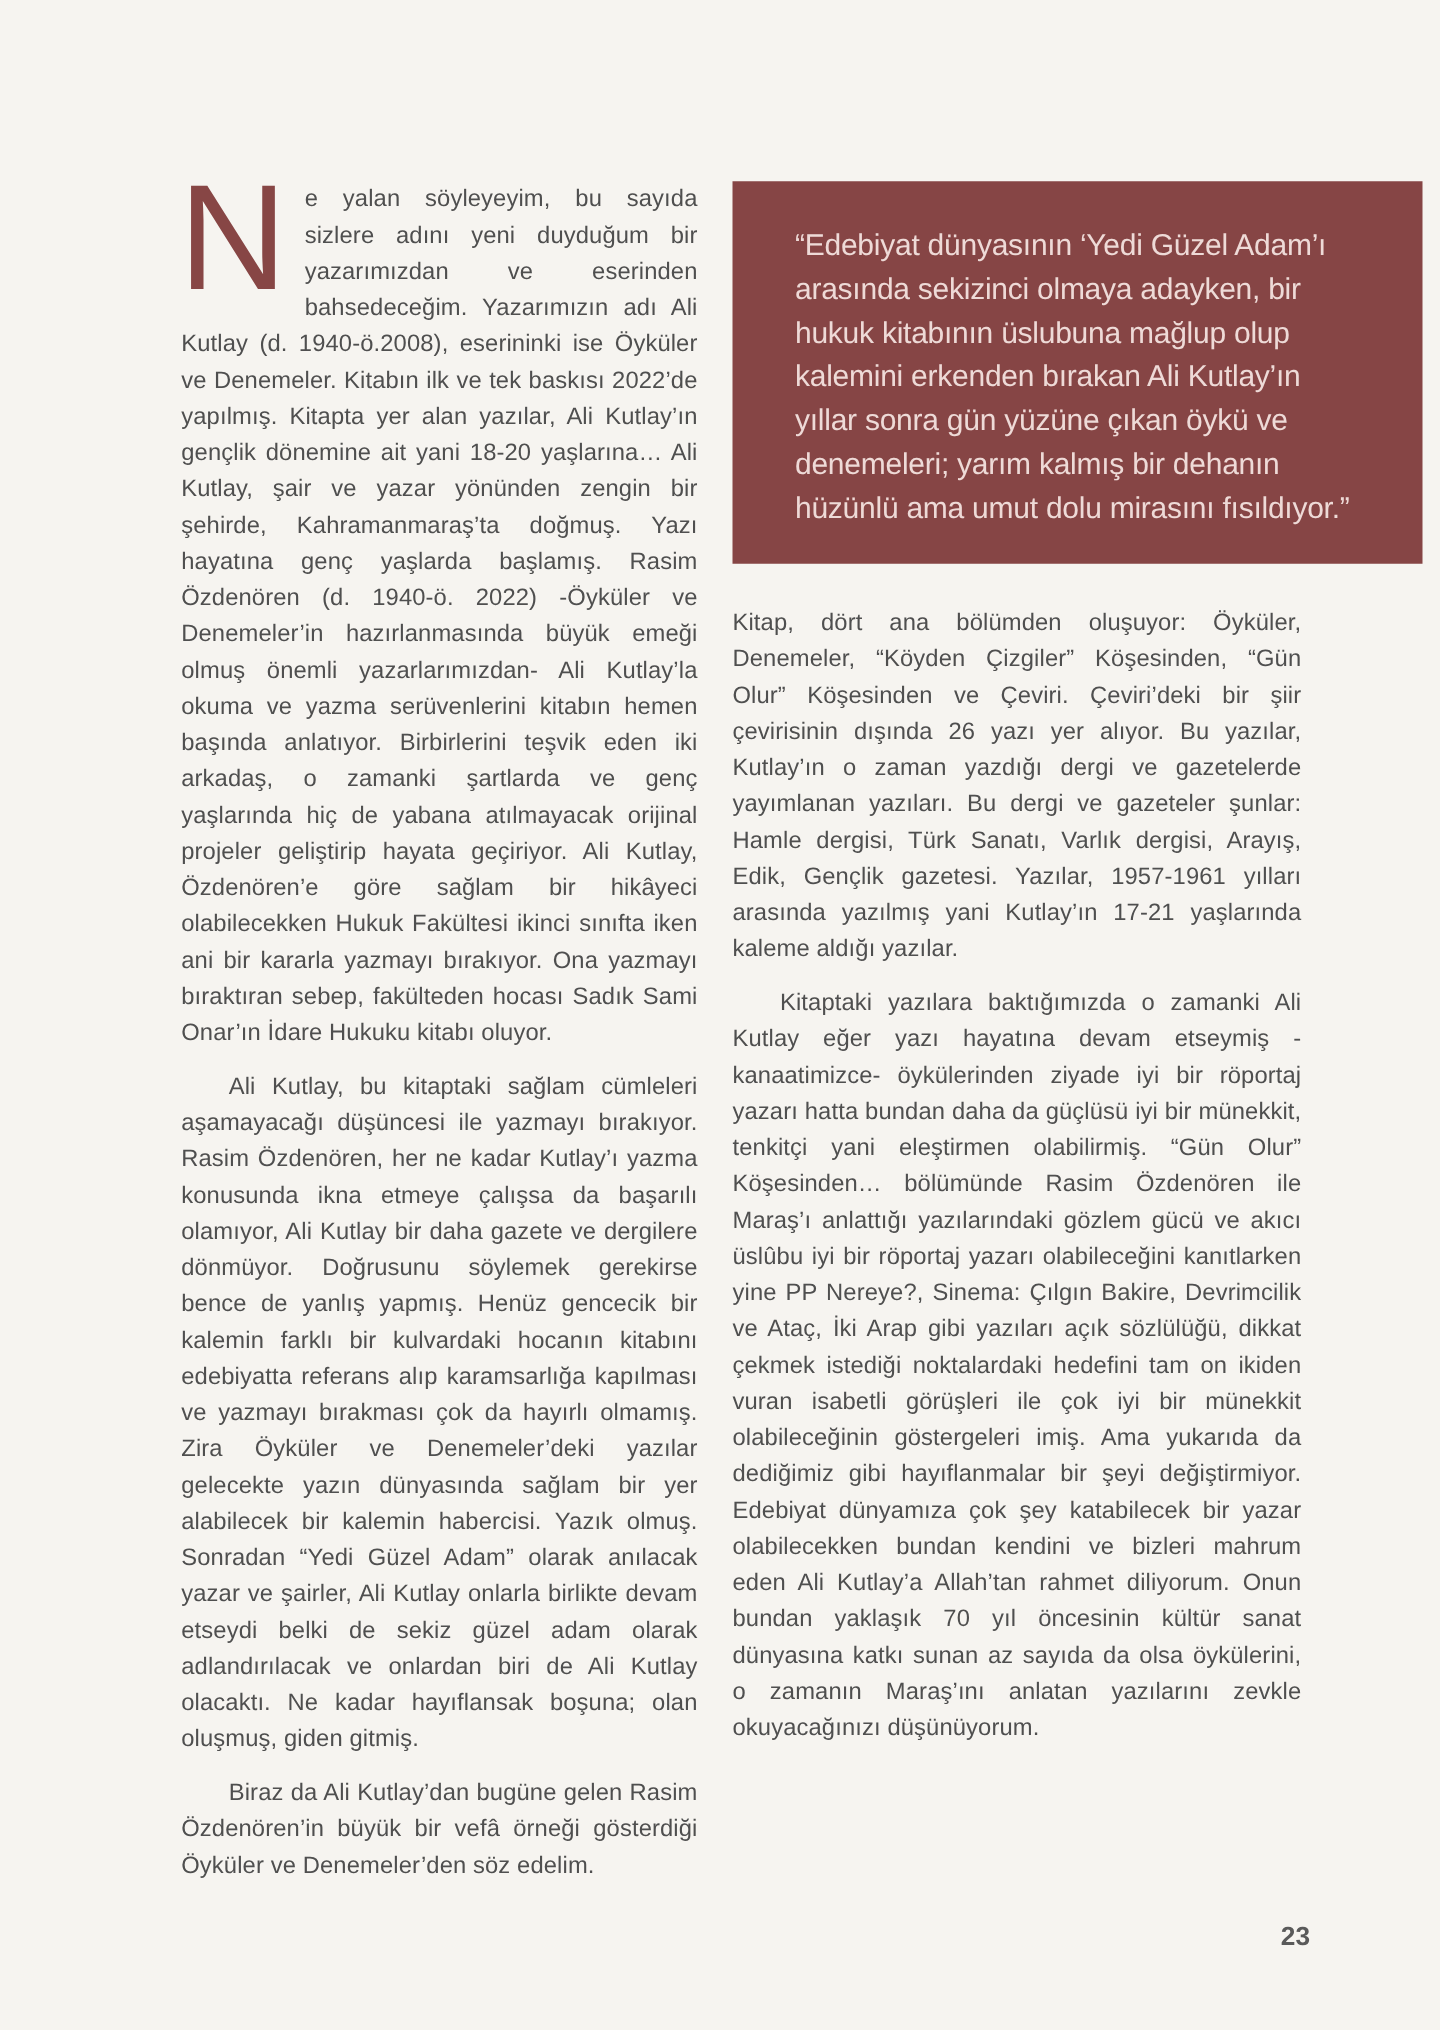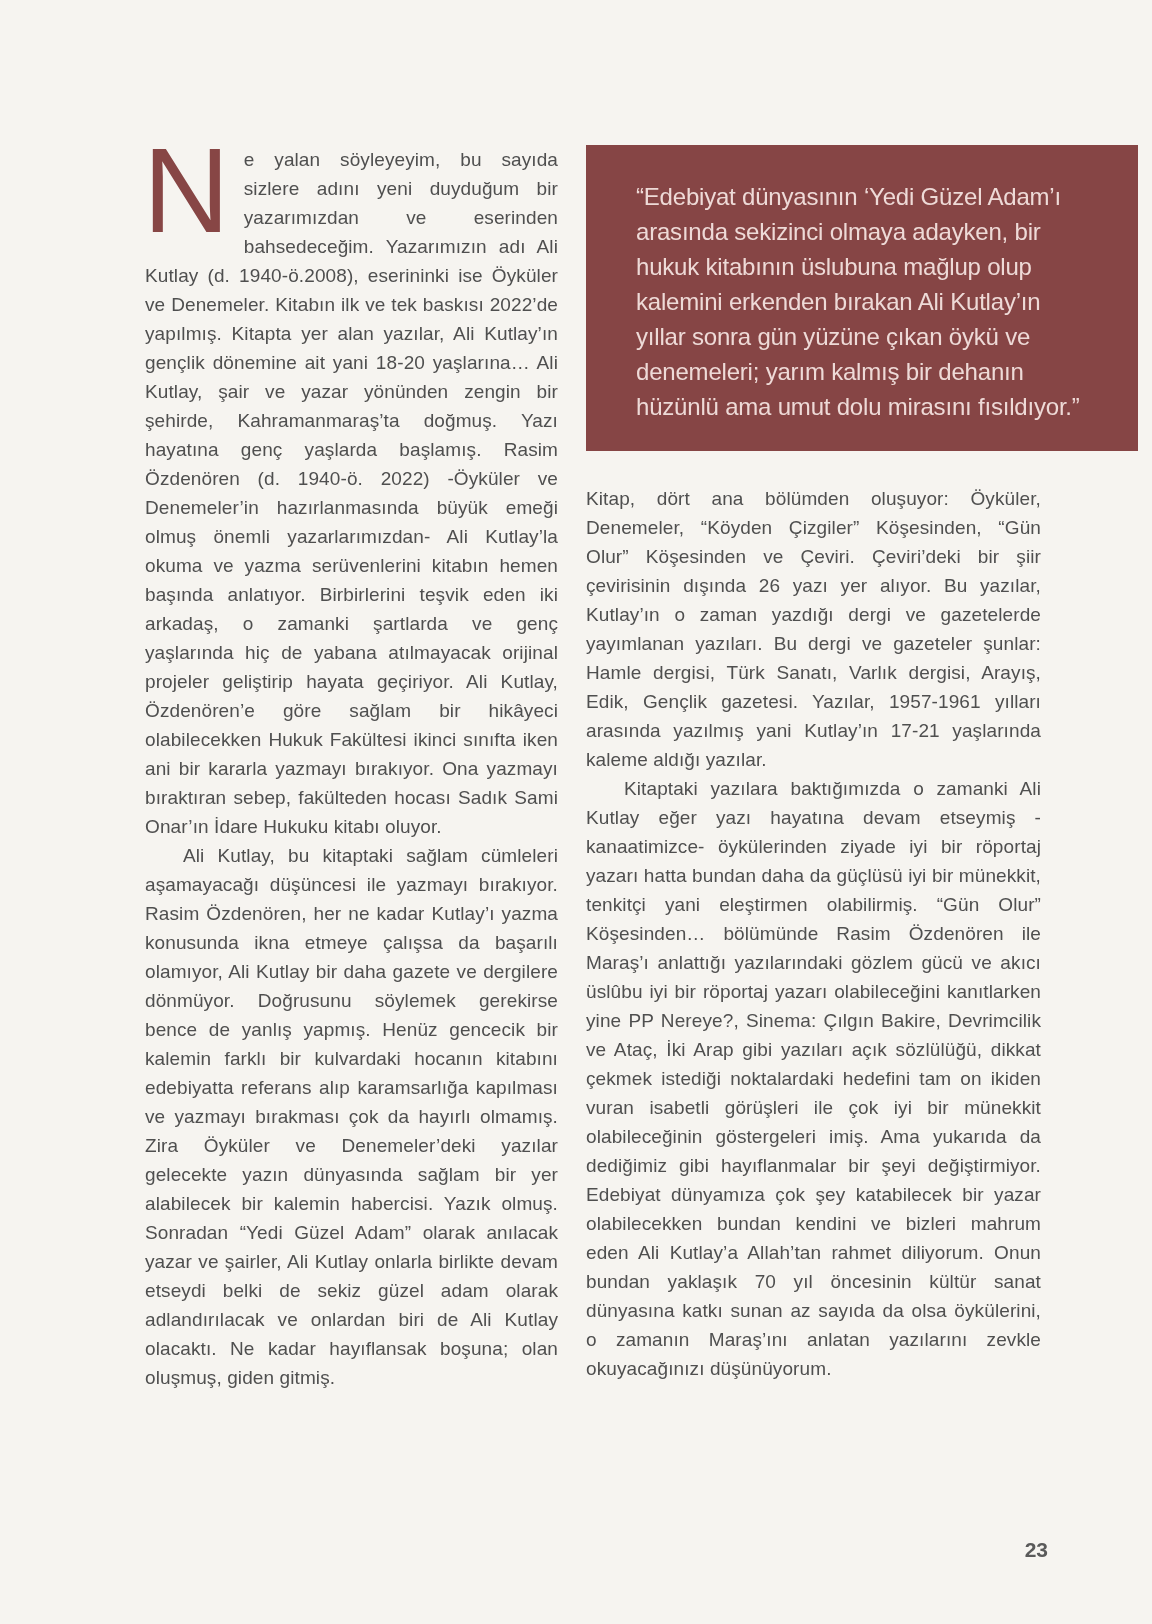--- a/index.html
+++ b/index.html
@@ -33,20 +33,21 @@
     font-size: 19px;
     line-height: 29px;
     font-weight: 300;
     letter-spacing: 0.1px;
     color: #4f4f4f;
     text-align: justify;
     hyphens: auto;
     -webkit-hyphens: auto;
   }
   .para + .para {
+    margin-top: 14px;
     text-indent: 38px;
   }
   .column.right .para {
     width: 455px;
   }
   .dropcap {
     display: block;
     float: left;
     font-size: 120px;
     line-height: 87px;
@@ -82,20 +83,21 @@
   }
 </style>
 </head>
 <body>
 
 <div class="page">
 
   <div class="column left">
     <p class="para"><span class="dropcap">N</span><span>e yalan söyleyeyim, bu sayıda sizlere adını yeni duyduğum bir yazarımızdan ve eserinden bahsedeceğim. Yazarımızın adı Ali Kutlay (d. 1940-ö.2008), eserininki ise Öyküler ve Denemeler. Kitabın ilk ve tek baskısı 2022’de yapılmış. Kitapta yer alan yazılar, Ali Kutlay’ın gençlik dönemine ait yani 18-20 yaşlarına… Ali Kutlay, şair ve yazar yönünden zengin bir şehirde, Kahramanmaraş’ta doğmuş. Yazı hayatına genç yaşlarda başlamış. Rasim Özdenören (d. 1940-ö. 2022) -Öyküler ve Denemeler’in hazırlanmasında büyük emeği olmuş önemli yazarlarımızdan- Ali Kutlay’la okuma ve yazma serüvenlerini kitabın hemen başında anlatıyor. Birbirlerini teşvik eden iki arkadaş, o zamanki şartlarda ve genç yaşlarında hiç de yabana atılmayacak orijinal projeler geliştirip hayata geçiriyor. Ali Kutlay, Özdenören’e göre sağlam bir hikâyeci olabilecekken Hukuk Fakültesi ikinci sınıfta iken ani bir kararla yazmayı bırakıyor. Ona yazmayı bıraktıran sebep, fakülteden hocası Sadık Sami Onar’ın İdare Hukuku kitabı oluyor.</span></p>
     <p class="para">Ali Kutlay, bu kitaptaki sağlam cümleleri aşamayacağı düşüncesi ile yazmayı bırakıyor. Rasim Özdenören, her ne kadar Kutlay’ı yazma konusunda ikna etmeye çalışsa da başarılı olamıyor, Ali Kutlay bir daha gazete ve dergilere dönmüyor. Doğrusunu söylemek gerekirse bence de yanlış yapmış. Henüz gencecik bir kalemin farklı bir kulvardaki hocanın kitabını edebiyatta referans alıp karamsarlığa kapılması ve yazmayı bırakması çok da hayırlı olmamış. Zira Öyküler ve Denemeler’deki yazılar gelecekte yazın dünyasında sağlam bir yer alabilecek bir kalemin habercisi. Yazık olmuş. Sonradan “Yedi Güzel Adam” olarak anılacak yazar ve şairler, Ali Kutlay onlarla birlikte devam etseydi belki de sekiz güzel adam olarak adlandırılacak ve onlardan biri de Ali Kutlay olacaktı. Ne kadar hayıflansak boşuna; olan oluşmuş, giden gitmiş.</p>
+    <p class="para">Biraz da Ali Kutlay’dan bugüne gelen Rasim Özdenören’in büyük bir vefâ örneği gösterdiği Öyküler ve Denemeler’den söz edelim.</p>
   </div>
 
   <div class="column right">
     <div class="quote-box">
       <p class="quote-text">“Edebiyat dünyasının ‘Yedi Güzel Adam’ı arasında sekizinci olmaya adayken, bir hukuk kitabının üslubuna mağlup olup kalemini erkenden bırakan Ali Kutlay’ın yıllar sonra gün yüzüne çıkan öykü ve denemeleri; yarım kalmış bir dehanın hüzünlü ama umut dolu mirasını fısıldıyor.”</p>
     </div>
     <p class="para">Kitap, dört ana bölümden oluşuyor: Öyküler, Denemeler, “Köyden Çizgiler” Köşesinden, “Gün Olur” Köşesinden ve Çeviri. Çeviri’deki bir şiir çevirisinin dışında 26 yazı yer alıyor. Bu yazılar, Kutlay’ın o zaman yazdığı dergi ve gazetelerde yayımlanan yazıları. Bu dergi ve gazeteler şunlar: Hamle dergisi, Türk Sanatı, Varlık dergisi, Arayış, Edik, Gençlik gazetesi. Yazılar, 1957-1961 yılları arasında yazılmış yani Kutlay’ın 17-21 yaşlarında kaleme aldığı yazılar.</p>
     <p class="para">Kitaptaki yazılara baktığımızda o zamanki Ali Kutlay eğer yazı hayatına devam etseymiş -kanaatimizce- öykülerinden ziyade iyi bir röportaj yazarı hatta bundan daha da güçlüsü iyi bir münekkit, tenkitçi yani eleştirmen olabilirmiş. “Gün Olur” Köşesinden… bölümünde Rasim Özdenören ile Maraş’ı anlattığı yazılarındaki gözlem gücü ve akıcı üslûbu iyi bir röportaj yazarı olabileceğini kanıtlarken yine PP Nereye?, Sinema: Çılgın Bakire, Devrimcilik ve Ataç, İki Arap gibi yazıları açık sözlülüğü, dikkat çekmek istediği noktalardaki hedefini tam on ikiden vuran isabetli görüşleri ile çok iyi bir münekkit olabileceğinin göstergeleri imiş. Ama yukarıda da dediğimiz gibi hayıflanmalar bir şeyi değiştirmiyor. Edebiyat dünyamıza çok şey katabilecek bir yazar olabilecekken bundan kendini ve bizleri mahrum eden Ali Kutlay’a Allah’tan rahmet diliyorum. Onun bundan yaklaşık 70 yıl öncesinin kültür sanat dünyasına katkı sunan az sayıda da olsa öykülerini, o zamanın Maraş’ını anlatan yazılarını zevkle okuyacağınızı düşünüyorum.</p>
   </div>
 

